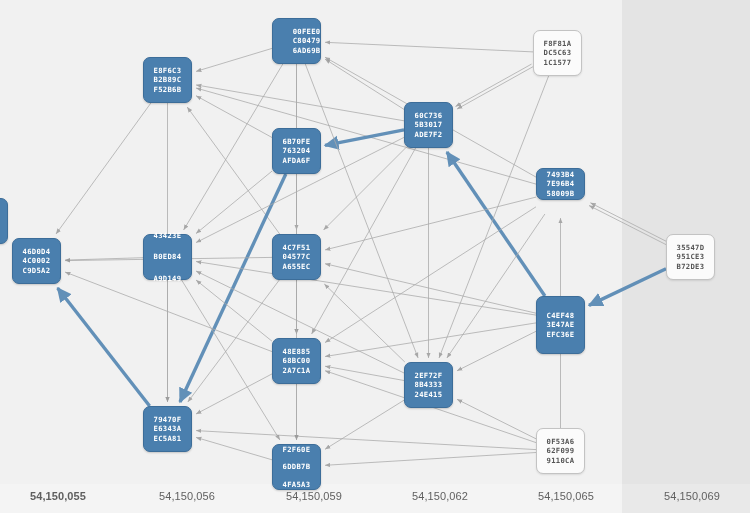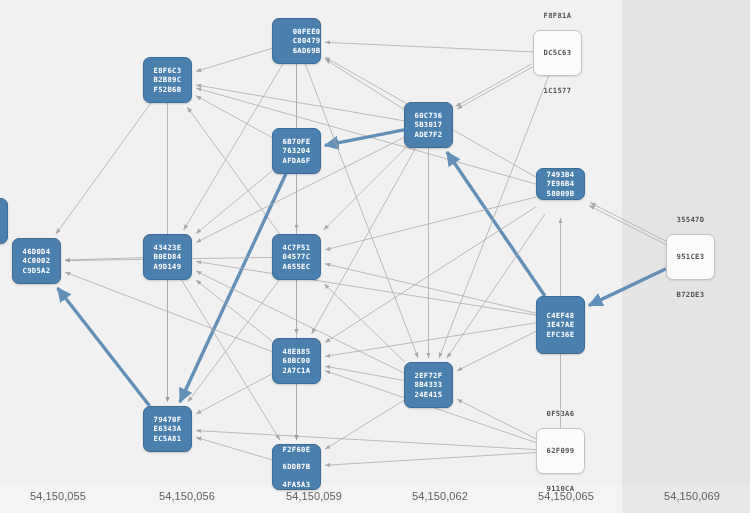--- a/index.html
+++ b/index.html
@@ -33,21 +33,20 @@
     background:#4a7fae;
     border:1px solid #3c6d99;
     color:#ffffff;
     box-shadow:0 1px 2px rgba(0,0,0,0.18);
   }
   .node.hollow{
     background:#fbfbfb;
     border:1px solid #c3c3c3;
     color:#555555;
     box-shadow:0 1px 2px rgba(0,0,0,0.10);
-    gap:28px;
   }
   .node span{display:block;white-space:nowrap;}
 
   .tick{
     position:absolute;
     top:490px;
     font-family:"Liberation Sans", sans-serif;
     font-size:11px;
     color:#5f5f5f;
     letter-spacing:0.1px;
@@ -169,21 +168,21 @@
       <div class="node filled" style="left: 536px; top: 168px; width: 49px; height: 32px;">
         <span>7493B4</span>
         <span>7E96B4</span>
         <span>58009B</span>
       </div>
       <div class="node filled" style="left: 12px; top: 238px; width: 49px; height: 46px;">
         <span>46D0D4</span>
         <span>4C0002</span>
         <span>C9D5A2</span>
       </div>
-      <div class="node filled" style="left: 143px; top: 234px; width: 49px; height: 46px;">
+      <div class="node filled" style="left: 143px; top: 234px; width: 49px; height: 46px; gap: 12px;">
         <span>43423E</span>
         <span>B0ED84</span>
         <span>A9D149</span>
       </div>
       <div class="node filled" style="left: 272px; top: 234px; width: 49px; height: 46px;">
         <span>4C7F51</span>
         <span>04577C</span>
         <span>A655EC</span>
       </div>
       <div class="node hollow" style="left: 666px; top: 234px; width: 49px; height: 46px;">
@@ -216,20 +215,20 @@
         <span>62F099</span>
         <span>9110CA</span>
       </div>
       <div class="node filled" style="left: 272px; top: 444px; width: 49px; height: 46px; justify-content: space-between;">
         <span>F2F60E</span>
         <span>6DDB7B</span>
         <span>4FA5A3</span>
       </div>
     </div>
   <div id="tick-layer">
-      <div class="tick" style="left: 58px;">54,150,055</div>
+      <div class="tick" style="left: 58px; font-weight: bold;">54,150,055</div>
       <div class="tick" style="left: 187px;">54,150,056</div>
       <div class="tick" style="left: 314px;">54,150,059</div>
       <div class="tick" style="left: 440px;">54,150,062</div>
       <div class="tick" style="left: 566px;">54,150,065</div>
       <div class="tick" style="left: 692px;">54,150,069</div>
     </div>
 </div>
 
 </body></html>

